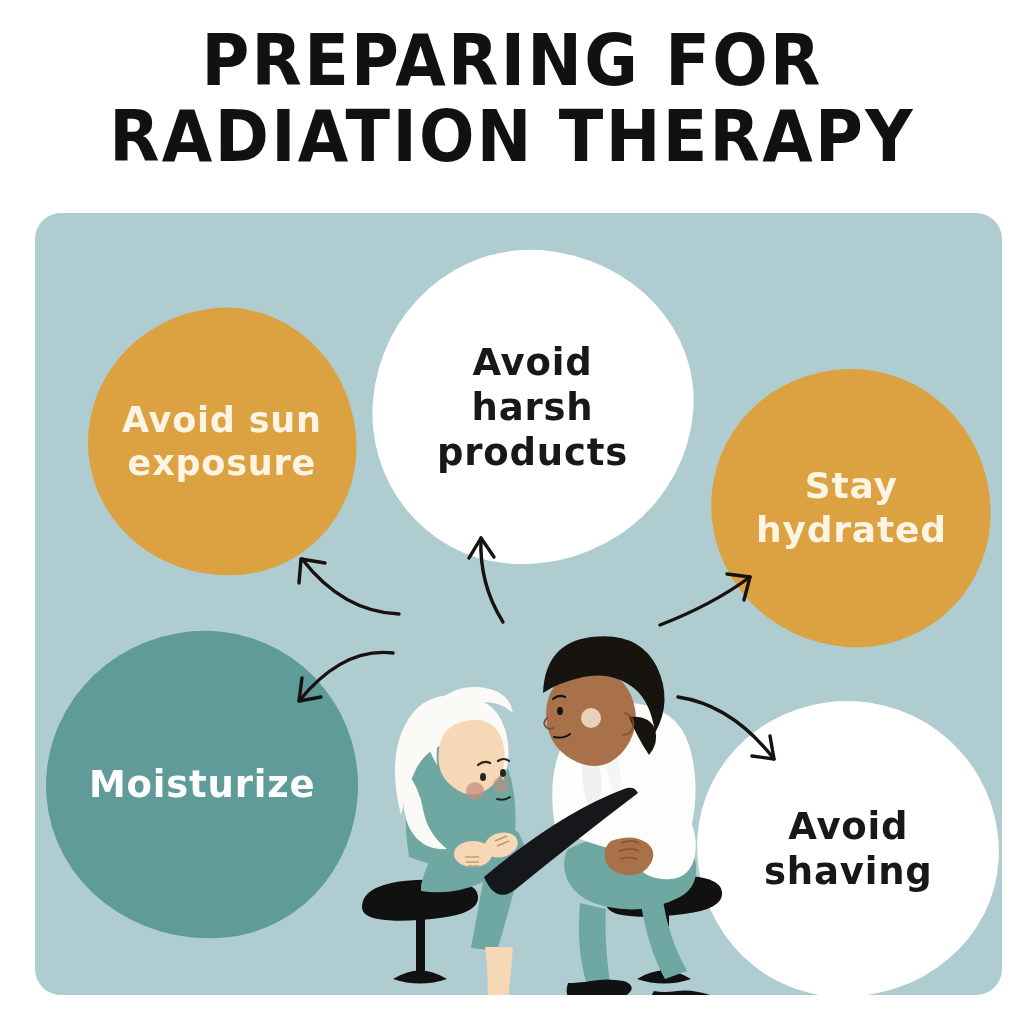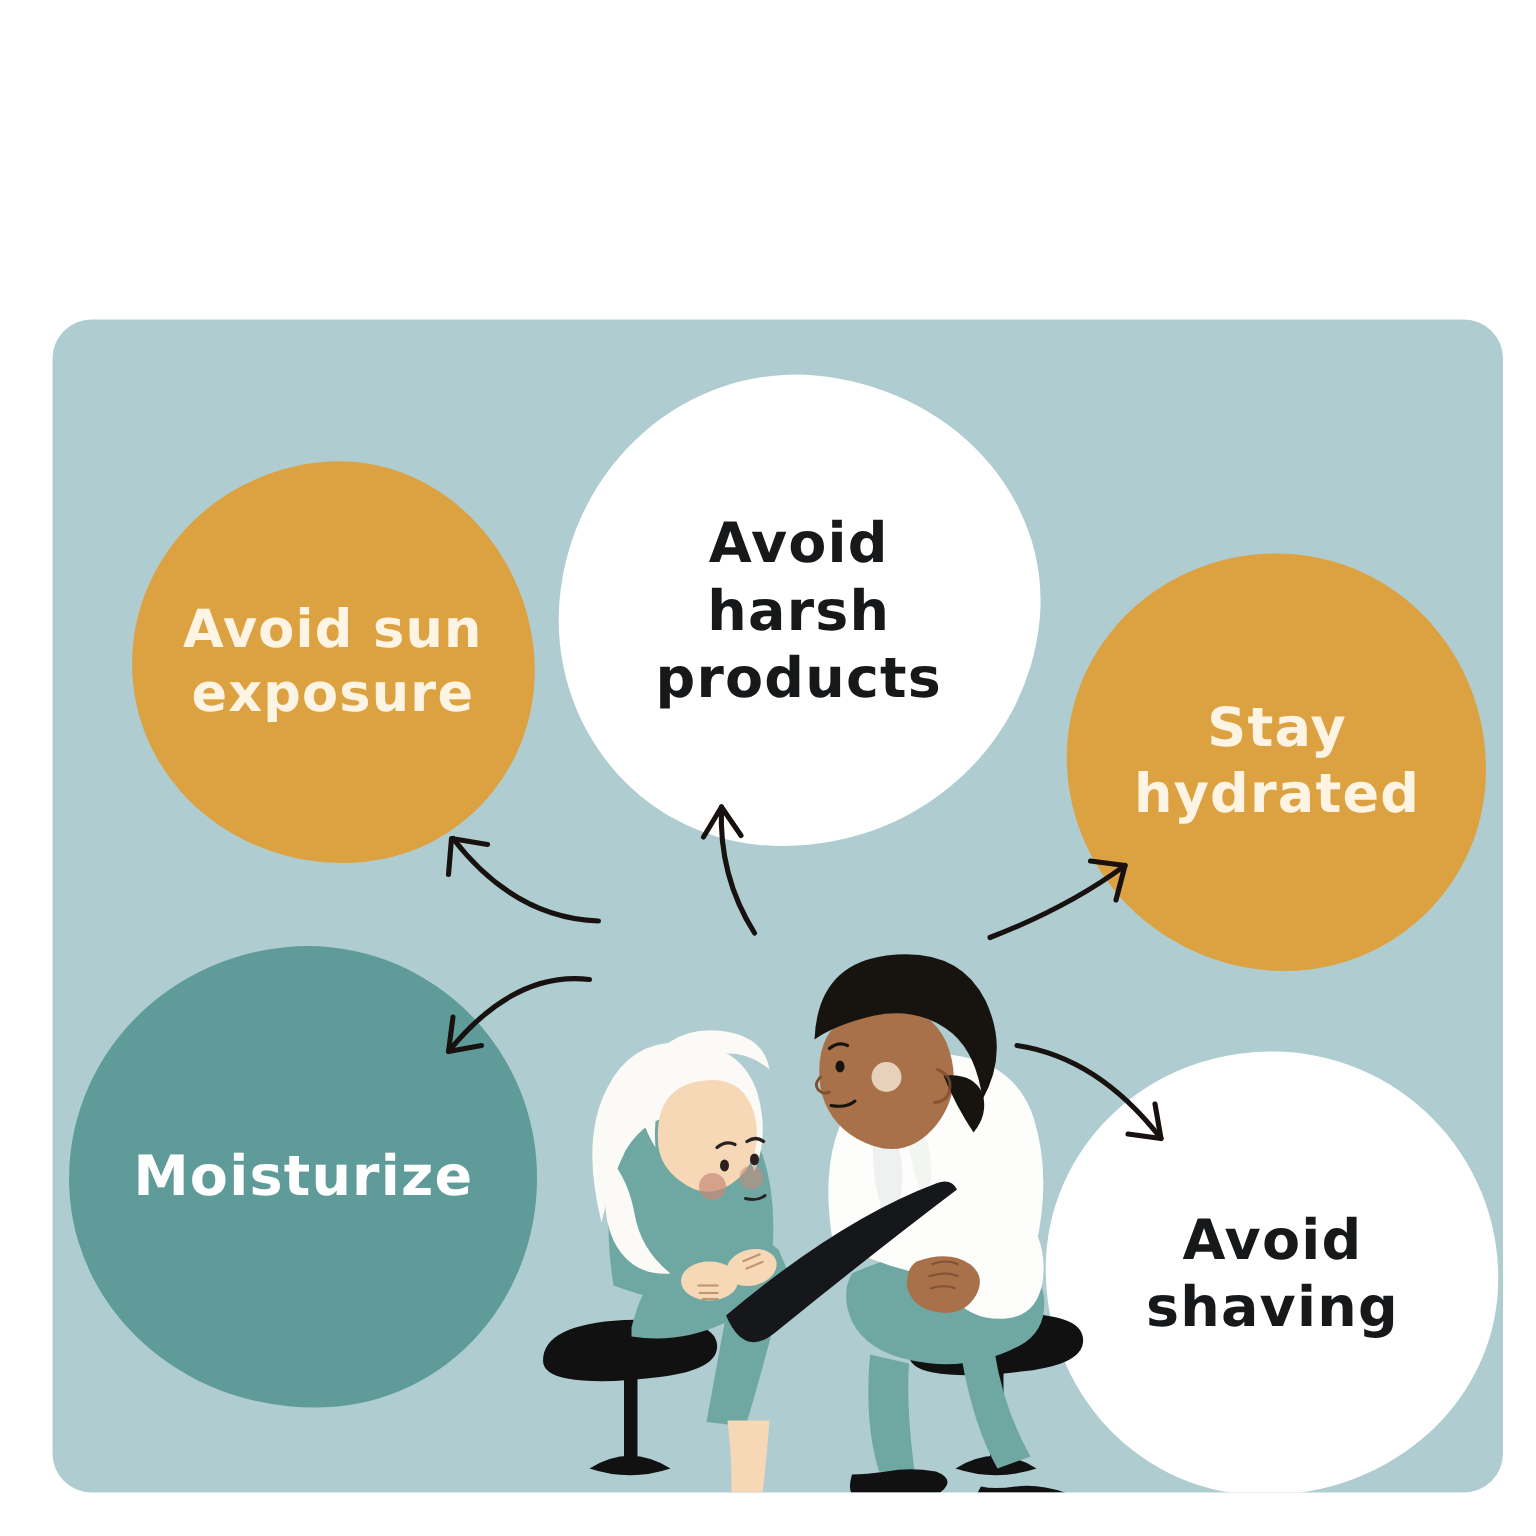--- a/index.html
+++ b/index.html
@@ -152,20 +152,24 @@
     height: 782px;
     pointer-events: none;
   }
   .illus-layer { pointer-events: auto; }
 </style>
 </head>
 <body>
 
 <div id="infographic">
 
+  <div class="title-block">
+    <span class="title-line l1">PREPARING FOR</span>
+    <span class="title-line l2">RADIATION THERAPY</span>
+  </div>
 
   <div class="panel">
 
     <div class="blob blob-sun">
       <span class="blob-label">Avoid sun
 exposure</span>
     </div>
 
     <div class="blob blob-harsh">
       <span class="blob-label">Avoid

